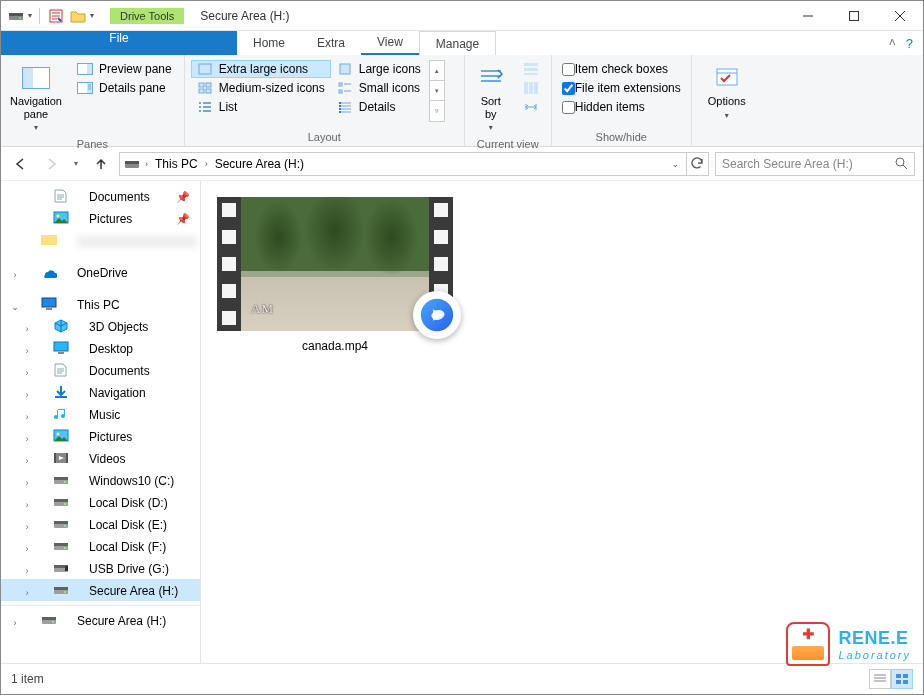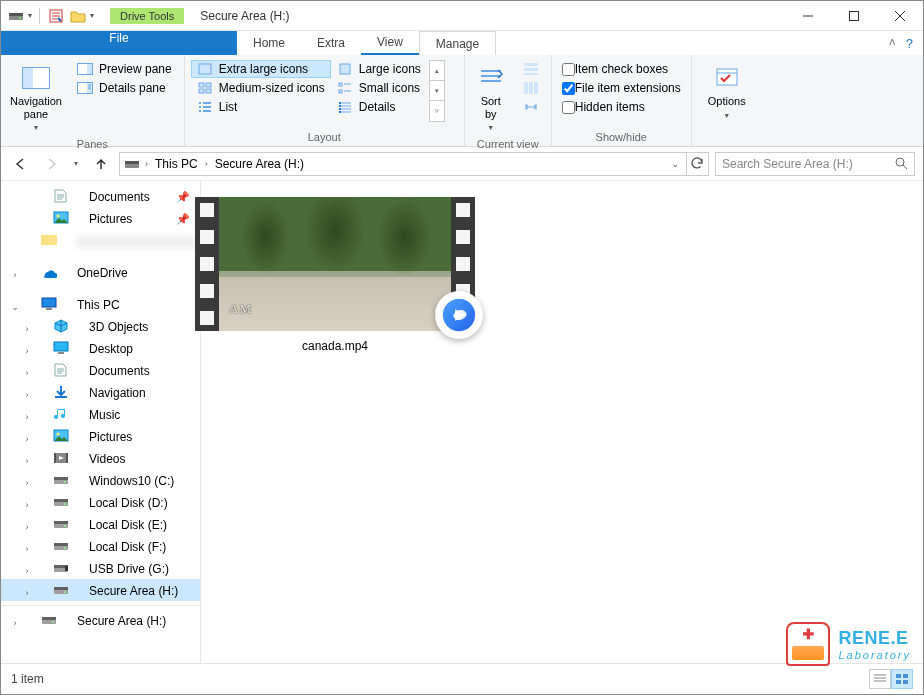--- a/index.html
+++ b/index.html
@@ -64,21 +64,21 @@
 .tree-item .exp { width: 12px; font-size: 9px; color: #666; text-align:center;}
 .tree-item .ticon { width: 16px; height: 16px; display:flex; align-items:center; justify-content:center; font-size:13px;}
 .tree-item.selected { background: #cce8ff; }
 .tree-item .pin { margin-left:auto; color:#888; font-size:11px; padding-right:6px;}
 .tree-gap { height: 10px; }
 .tree-item.i1 { padding-left: 20px; }
 .tree-item.below-line{ border-top:1px solid #e8e8e8; margin-top:4px; padding-top:6px;}
 
 .content { flex: 1; padding: 16px; display: flex; align-items: flex-start; gap: 20px; }
 .file { display: flex; flex-direction: column; align-items: center; gap: 8px; width: 236px;}
-.thumb { width: 280px; height: 134px; background: #3a3a3a; position: relative; display:flex;}
+.thumb { width: 236px; height: 134px; background: #3a3a3a; position: relative; display:flex;}
 .thumb .strip { width: 24px; background: #3a3a3a; display:flex; flex-direction:column; justify-content:space-between; padding:4px 0;}
 .thumb .strip .hole { width:14px; height:14px; background:#f5f5f5; margin:2px auto;}
 .thumb .picture { flex:1; background: linear-gradient(to bottom, #4a6b3a 0%, #4a6b3a 55%, #9aa58a 55%, #b8b8a8 100%); position:relative; overflow:hidden;}
 .thumb .picture::before{content:"";position:absolute;inset:0;background:
   radial-gradient(ellipse 40px 60px at 20% 30%, #2d4a1f 0%, transparent 60%),
   radial-gradient(ellipse 50px 70px at 50% 25%, #2d4a1f 0%, transparent 60%),
   radial-gradient(ellipse 45px 65px at 80% 30%, #2d4a1f 0%, transparent 60%),
   linear-gradient(to bottom, transparent 60%, #c8c0b0 60%, #d8d0c0 100%);}
 .thumb .wm{position:absolute; left:10px; bottom:14px; color:#e8e8e8; font-size:13px; font-family:serif; letter-spacing:1px; text-shadow:0 0 2px #000;}
 .thumb .play { position:absolute; right:-8px; bottom:-8px; width:48px; height:48px; background:#fff; border-radius:50%; display:flex; align-items:center; justify-content:center; box-shadow:0 2px 6px rgba(0,0,0,0.3);}

